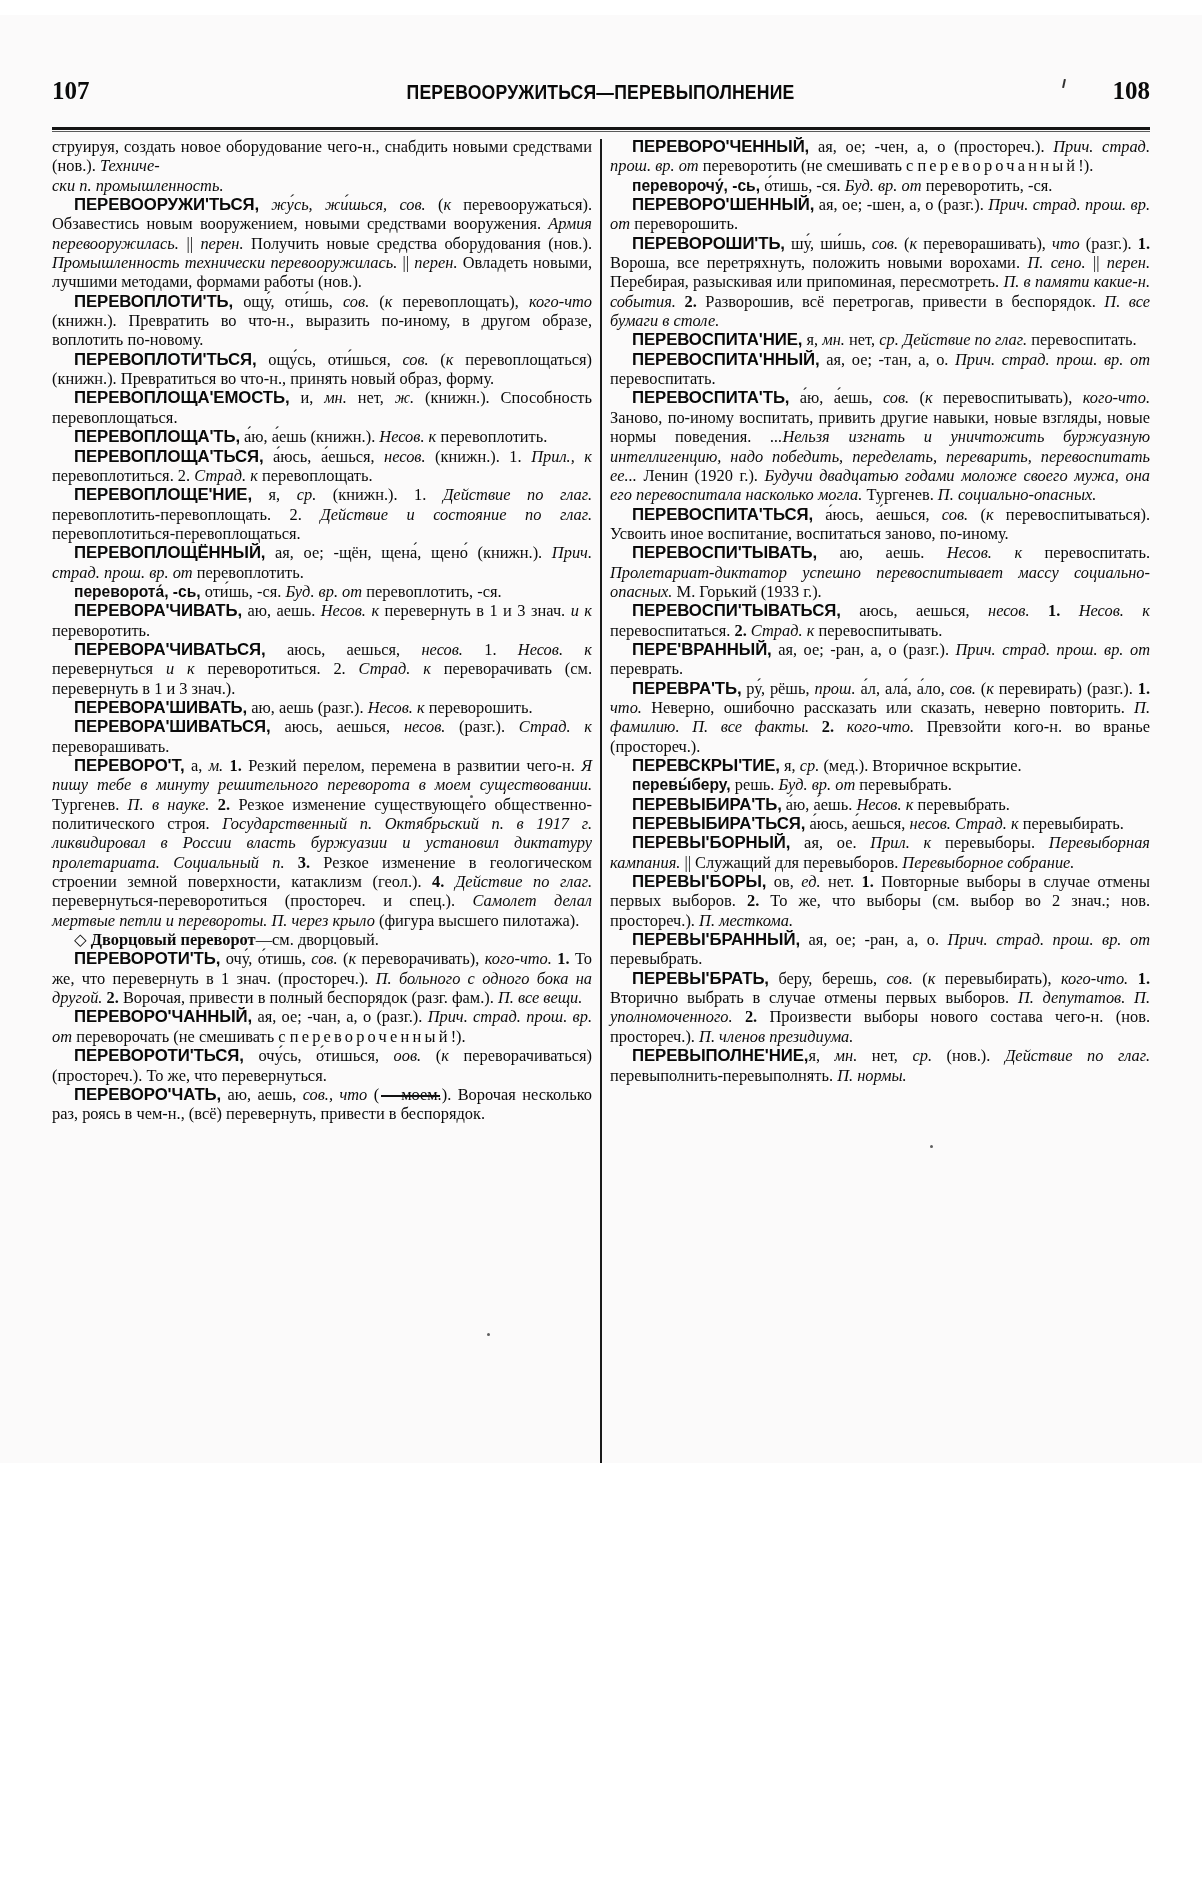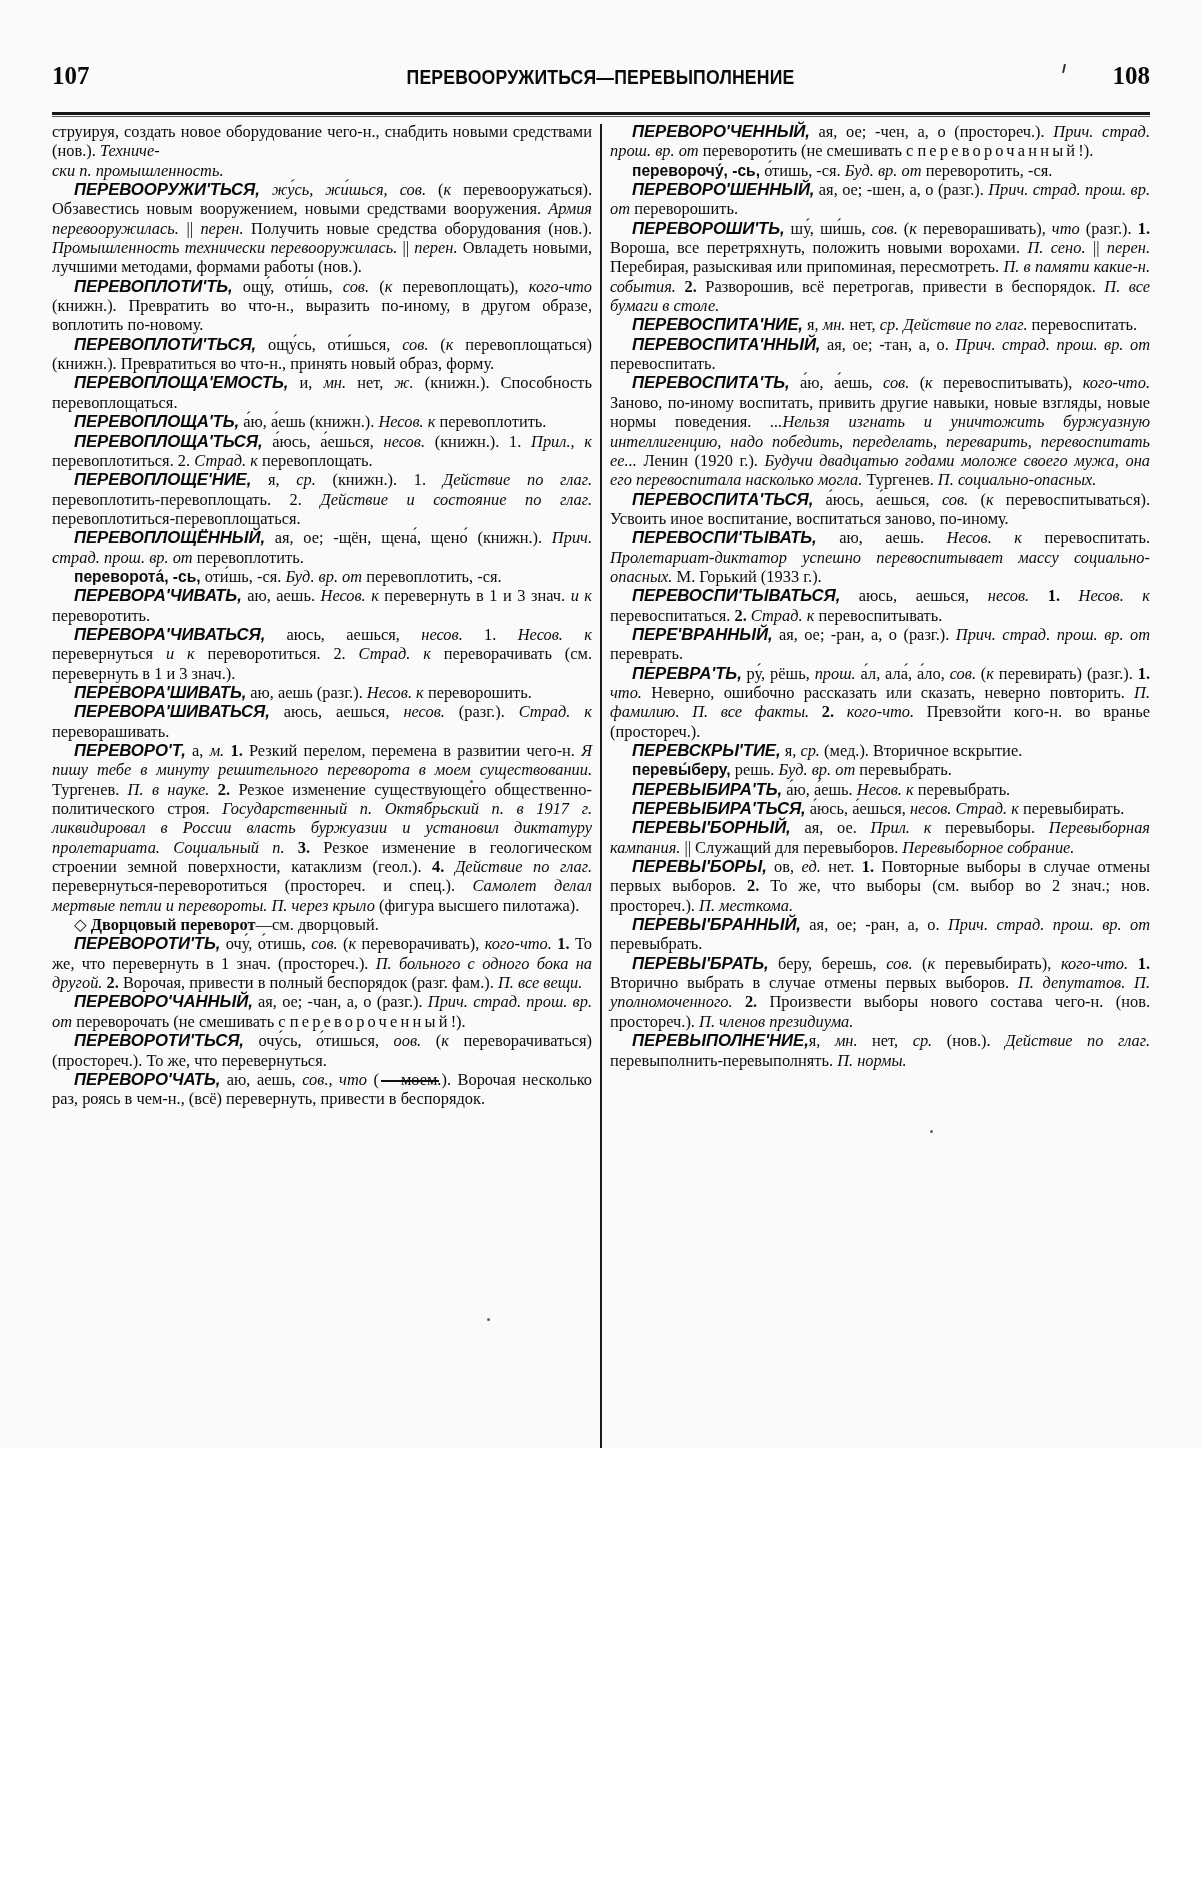--- a/index.html
+++ b/index.html
@@ -9,20 +9,21 @@
   }
   .page {
     position: relative;
     width: 1202px;
     height: 1448px;
     background: #fbfafa;
     box-sizing: border-box;
     font-family: "Liberation Serif", "DejaVu Serif", serif;
     color: #0a0a0a;
     overflow: hidden;
+    margin-top: 15px;
   }
   
   .running-head {
     position: absolute;
     left: 52px;
     right: 52px;
     top: 62px;
     height: 34px;
     display: flex;
     align-items: baseline;
@@ -110,21 +111,20 @@
     text-indent: 0;
   }
   .dict p.ind {
     text-indent: 22px;
   }
   .hw {
     font-family: "Liberation Sans", "DejaVu Sans", sans-serif;
     font-weight: bold;
     font-size: 16.8px;
     letter-spacing: -0.1px;
-    font-style: italic;
   }
   .bform {
     font-family: "Liberation Sans", "DejaVu Sans", sans-serif;
     font-weight: bold;
     font-size: 15.6px;
   }
   .sp {
     letter-spacing: 3.2px;
   }
   .strike-blob {

